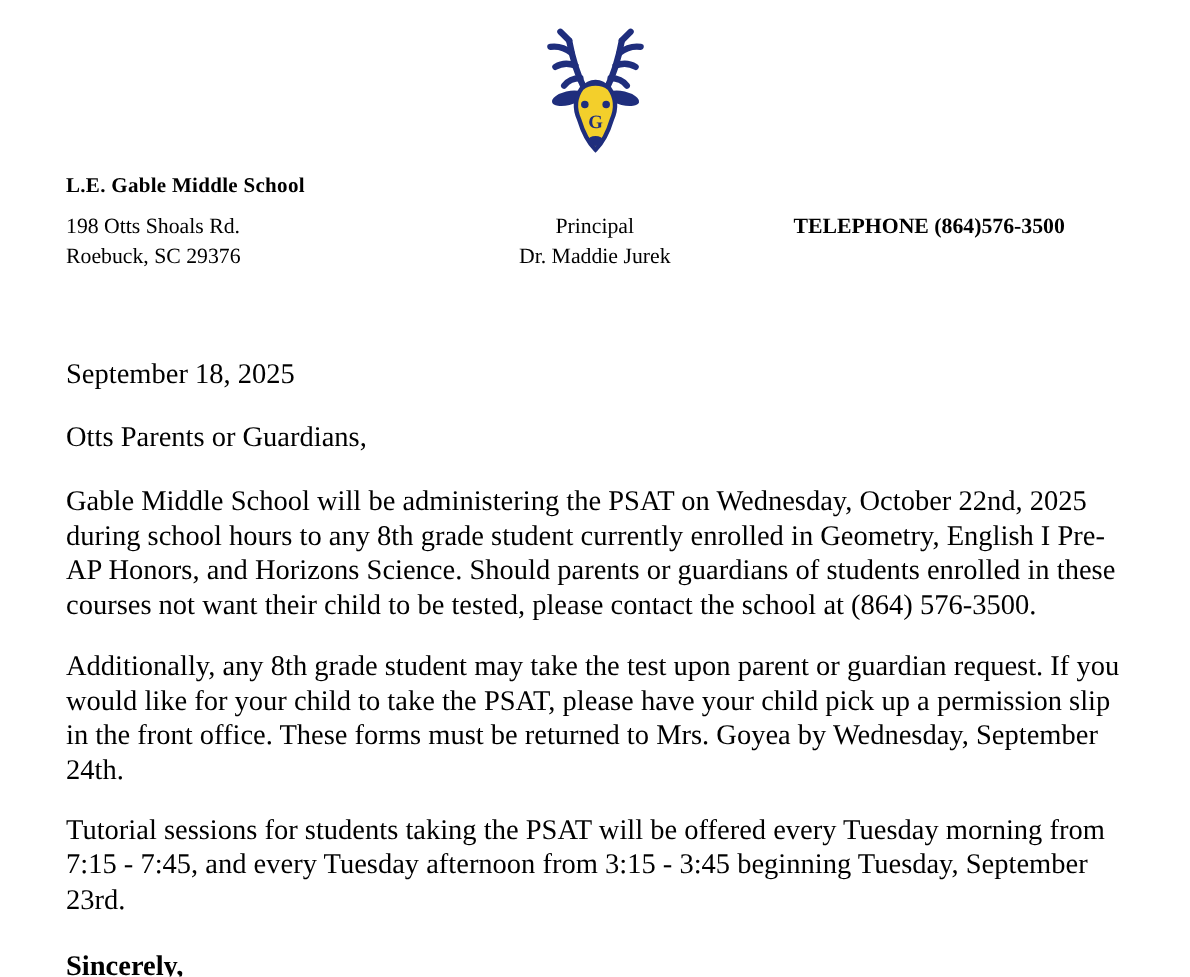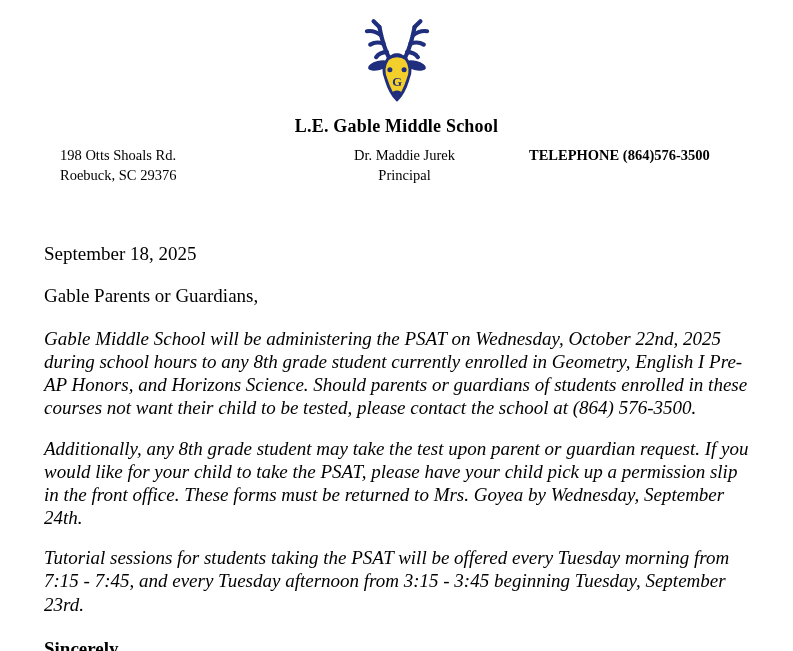--- a/index.html
+++ b/index.html
@@ -10,48 +10,48 @@
     color: #000000;
     font-family: "Liberation Serif", serif;
     overflow: hidden;
   }
   .page { padding: 16px 44px 0 44px; box-sizing: border-box; }
 
   
   .logo-wrap { text-align: center; }
   .logo-wrap svg { width: 92px; height: 94px; display: inline-block; }
   .school-name {
-    text-align: center;
-    font-size: 18px;
+    text-align: left;
+    font-size: 14px;
     font-weight: bold;
     margin: 2px 0 8px 0;
     letter-spacing: 0.2px;
   }
   .contact-row {
     display: flex;
     justify-content: space-between;
     align-items: flex-start;
     font-size: 14.5px;
     line-height: 1.4;
   }
-  .contact-col { white-space: nowrap; margin-left: 16px; }
+  .contact-col { white-space: nowrap; }
   .addr { text-align: left; width: 220px; }
   .principal { text-align: center; flex: 1; }
   .phones { width: 220px; font-weight: bold; }
 
   
   .letter-body {
     margin-top: 56px;
     font-size: 19px;
     line-height: 1.22;
   }
   .letter-body p { margin: 0 0 17px 0; }
   .letter-body p.date { margin-bottom: 19px; }
   .letter-body p.salutation { margin-bottom: 20px; }
-  .letter-body p.body-par { margin-bottom: 17px; text-align: left; font-style: italic; }
+  .letter-body p.body-par { margin-bottom: 17px; text-align: left; }
   .letter-body p.closing { margin-top: 21px; margin-bottom: 20px; font-weight: bold; }
   .signature div { line-height: 1.25; }
 </style>
 </head>
 <body>
 
 <div class="page">
 
   <header class="letterhead">
 
@@ -89,33 +89,33 @@
     </div>
 
     <h1 class="school-name">L.E. Gable Middle School</h1>
 
     <div class="contact-row">
       <div class="contact-col addr">
         <div>198  Otts Shoals Rd.</div>
         <div>Roebuck, SC 29376</div>
       </div>
       <div class="contact-col principal">
+        <div>Principal</div>
         <div>Dr. Maddie Jurek</div>
-        <div>Principal</div>
       </div>
       <div class="contact-col phones">
         <div>TELEPHONE (864)576-3500</div>
       </div>
     </div>
 
   </header>
 
   <main class="letter-body">
     <p class="date">September 18, 2025</p>
-    <p class="salutation">Gable Parents or Guardians,</p>
+    <p class="salutation">Otts Parents or Guardians,</p>
 
     <p class="body-par">Gable Middle School will be administering the PSAT on Wednesday, October 22nd, 2025 during school hours to any 8th grade student currently enrolled in Geometry, English I Pre-AP Honors, and Horizons Science. Should parents or guardians of students enrolled in these courses not want their child to be tested, please contact the school at (864) 576-3500.</p>
     <p class="body-par">Additionally, any 8th grade student may take the test upon parent or guardian request. If you would like for your child to take the PSAT, please have your child pick up a permission slip in the front office. These forms must be returned to Mrs. Goyea by Wednesday, September 24th.</p>
     <p class="body-par">Tutorial sessions for students taking the PSAT will be offered every Tuesday morning from 7:15 - 7:45, and every Tuesday afternoon from 3:15 - 3:45 beginning Tuesday, September 23rd.</p>
 
     <p class="closing">Sincerely,</p>
 
     <div class="signature">
       <div>Jennifer Goyea</div>
       <div>Assistant Principal</div>

